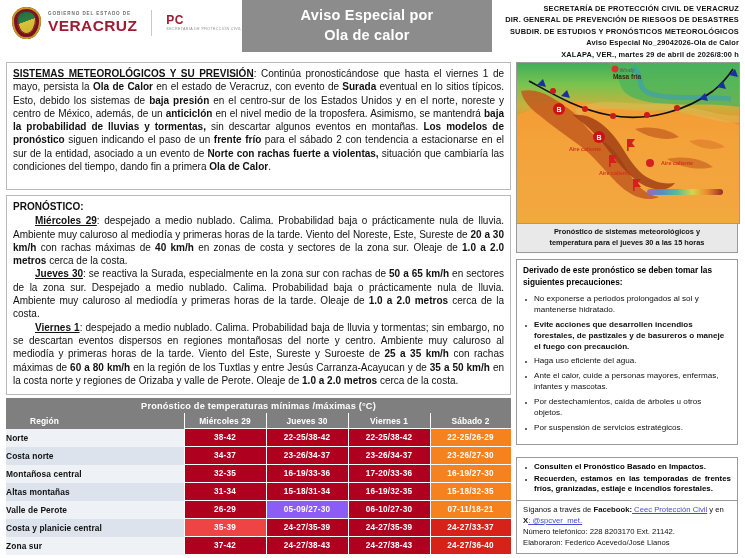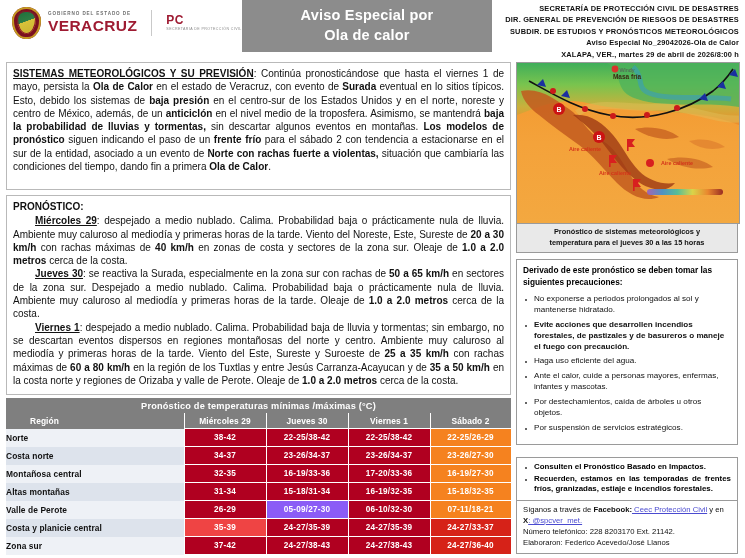--- a/index.html
+++ b/index.html
@@ -154,21 +154,21 @@
         <span class="pc-sub">SECRETARÍA DE PROTECCIÓN CIVIL</span>
       </div>
     </div>
 
     <div class="title-band">
       <span>Aviso Especial por</span>
       <span>Ola de calor</span>
     </div>
 
     <div class="org-block">
-      <div class="ln1">SECRETARÍA DE PROTECCIÓN CIVIL DE DESASTRES</div>
+      <div class="ln1">SECRETARÍA DE PROTECCIÓN CIVIL DE VERACRUZ</div>
       <div class="ln2">DIR. GENERAL DE PREVENCIÓN DE RIESGOS DE DESASTRES</div>
       <div class="ln3">SUBDIR. DE ESTUDIOS Y PRONÓSTICOS METEOROLÓGICOS</div>
       <div>Aviso Especial No_29042026-Ola de Calor</div>
       <div>XALAPA, VER., martes 29 de abril de 2026/8:00 h</div>
     </div>
   </div>
 
   <div class="left-col">
 
     <div class="box sys-box">
@@ -230,21 +230,21 @@
             <td class="reg-cell even">Altas montañas</td>
             <td class="val" style="background: rgb(176, 0, 32);">31-34</td>
             <td class="val" style="background: rgb(176, 0, 32);">15-18/31-34</td>
             <td class="val" style="background: rgb(176, 0, 32);">16-19/32-35</td>
             <td class="val" style="background: rgb(245, 130, 31);">15-18/32-35</td>
           </tr>
           <tr>
             <td class="reg-cell odd">Valle de Perote</td>
             <td class="val" style="background: rgb(176, 0, 32);">26-29</td>
             <td class="val" style="background: #8b5cf6; margin-top: 35px;">05-09/27-30</td>
-            <td class="val" style="background: rgb(176, 0, 32);">06-10/32-30</td>
+            <td class="val" style="background: rgb(176, 0, 32);">06-10/27-30</td>
             <td class="val" style="background: rgb(245, 130, 31);">07-11/18-21</td>
           </tr>
           <tr>
             <td class="reg-cell even">Costa y planicie central</td>
             <td class="val" style="background: #ef4444;">35-39</td>
             <td class="val" style="background: rgb(176, 0, 32);">24-27/35-39</td>
             <td class="val" style="background: rgb(176, 0, 32);">24-27/35-39</td>
             <td class="val" style="background: rgb(214, 34, 24);">24-27/33-37</td>
           </tr>
           <tr>

